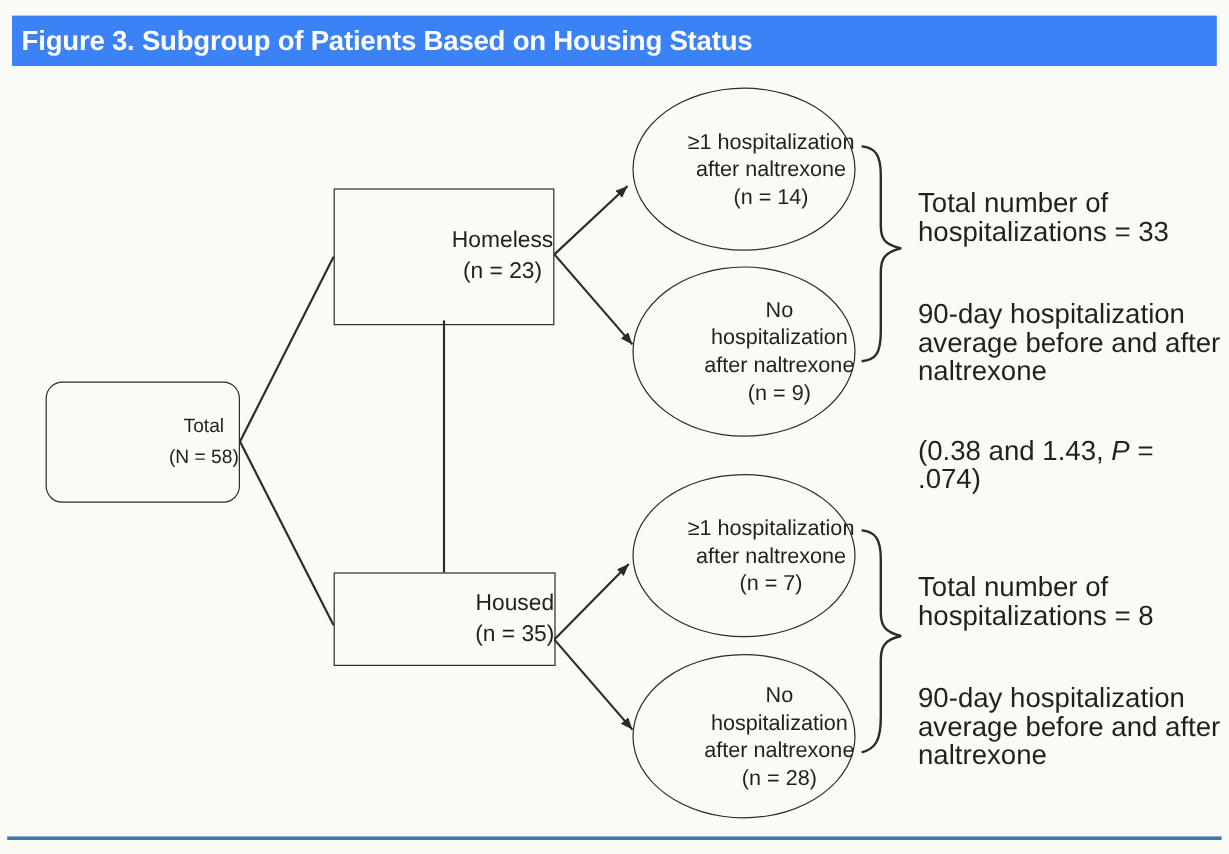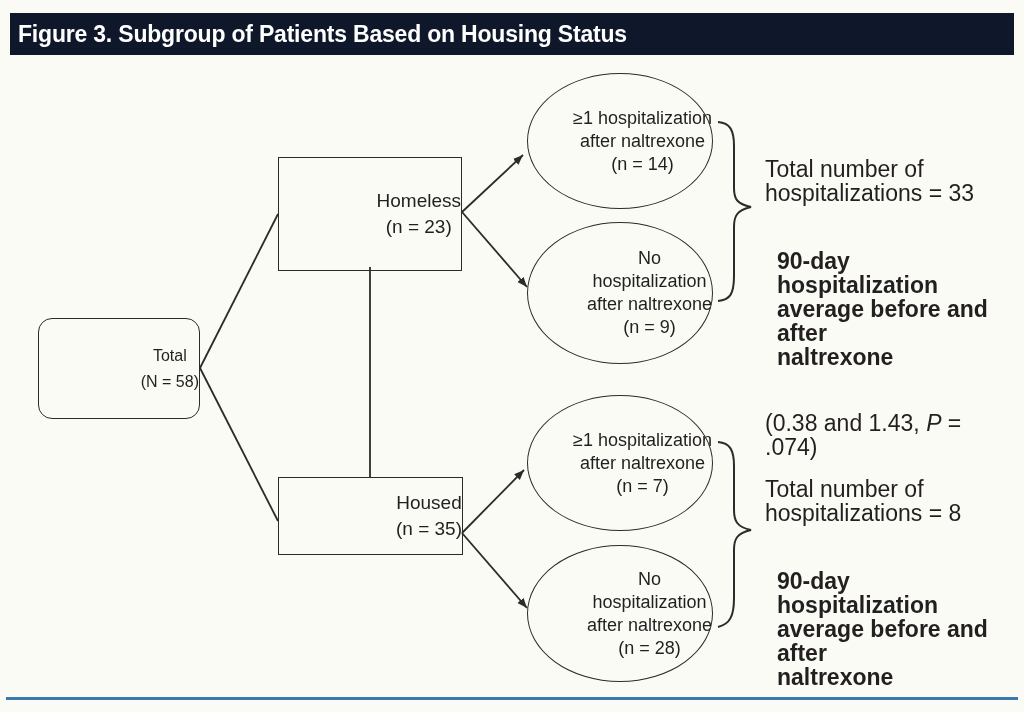--- a/index.html
+++ b/index.html
@@ -12,21 +12,21 @@
     width: 1024px;
     height: 712px;
     background: #f9fbf4;
     overflow: hidden;
     color: #231f20;
   }
   .title-bar {
     position: absolute;
     left: 10px; top: 13px;
     width: 1004px; height: 42px;
-    background: #0f172a;
+    background: #3b82f6;
     display: flex;
     align-items: center;
     box-sizing: border-box;
     padding-left: 8px;
   }
   .title-bar span {
     color: #ffffff;
     font-size: 23px;
     font-weight: bold;
     letter-spacing: -0.2px;
@@ -51,21 +51,21 @@
   .ellipse-node { border-radius: 50%; font-size: 18px; line-height: 23px; }
   .annot {
     position: absolute;
     left: 765px;
     width: 252px;
     font-size: 23px;
     line-height: 24px;
     white-space: pre-line;
   }
   .annot .total-line { margin: 0 0 20px 0; }
-  .annot .avg-line   { margin: 0 0 18px 12px; font-weight: bold; }
+  .annot .avg-line   { margin: 0 0 18px 0; }
   .annot .stats-line { margin: 0; }
   .annot .p-ital { font-style: italic; }
   .bottom-rule {
     position: absolute;
     left: 6px; top: 697px;
     width: 1012px; height: 3px;
     background: #3a79b0;
   }
 </style>
 </head>

